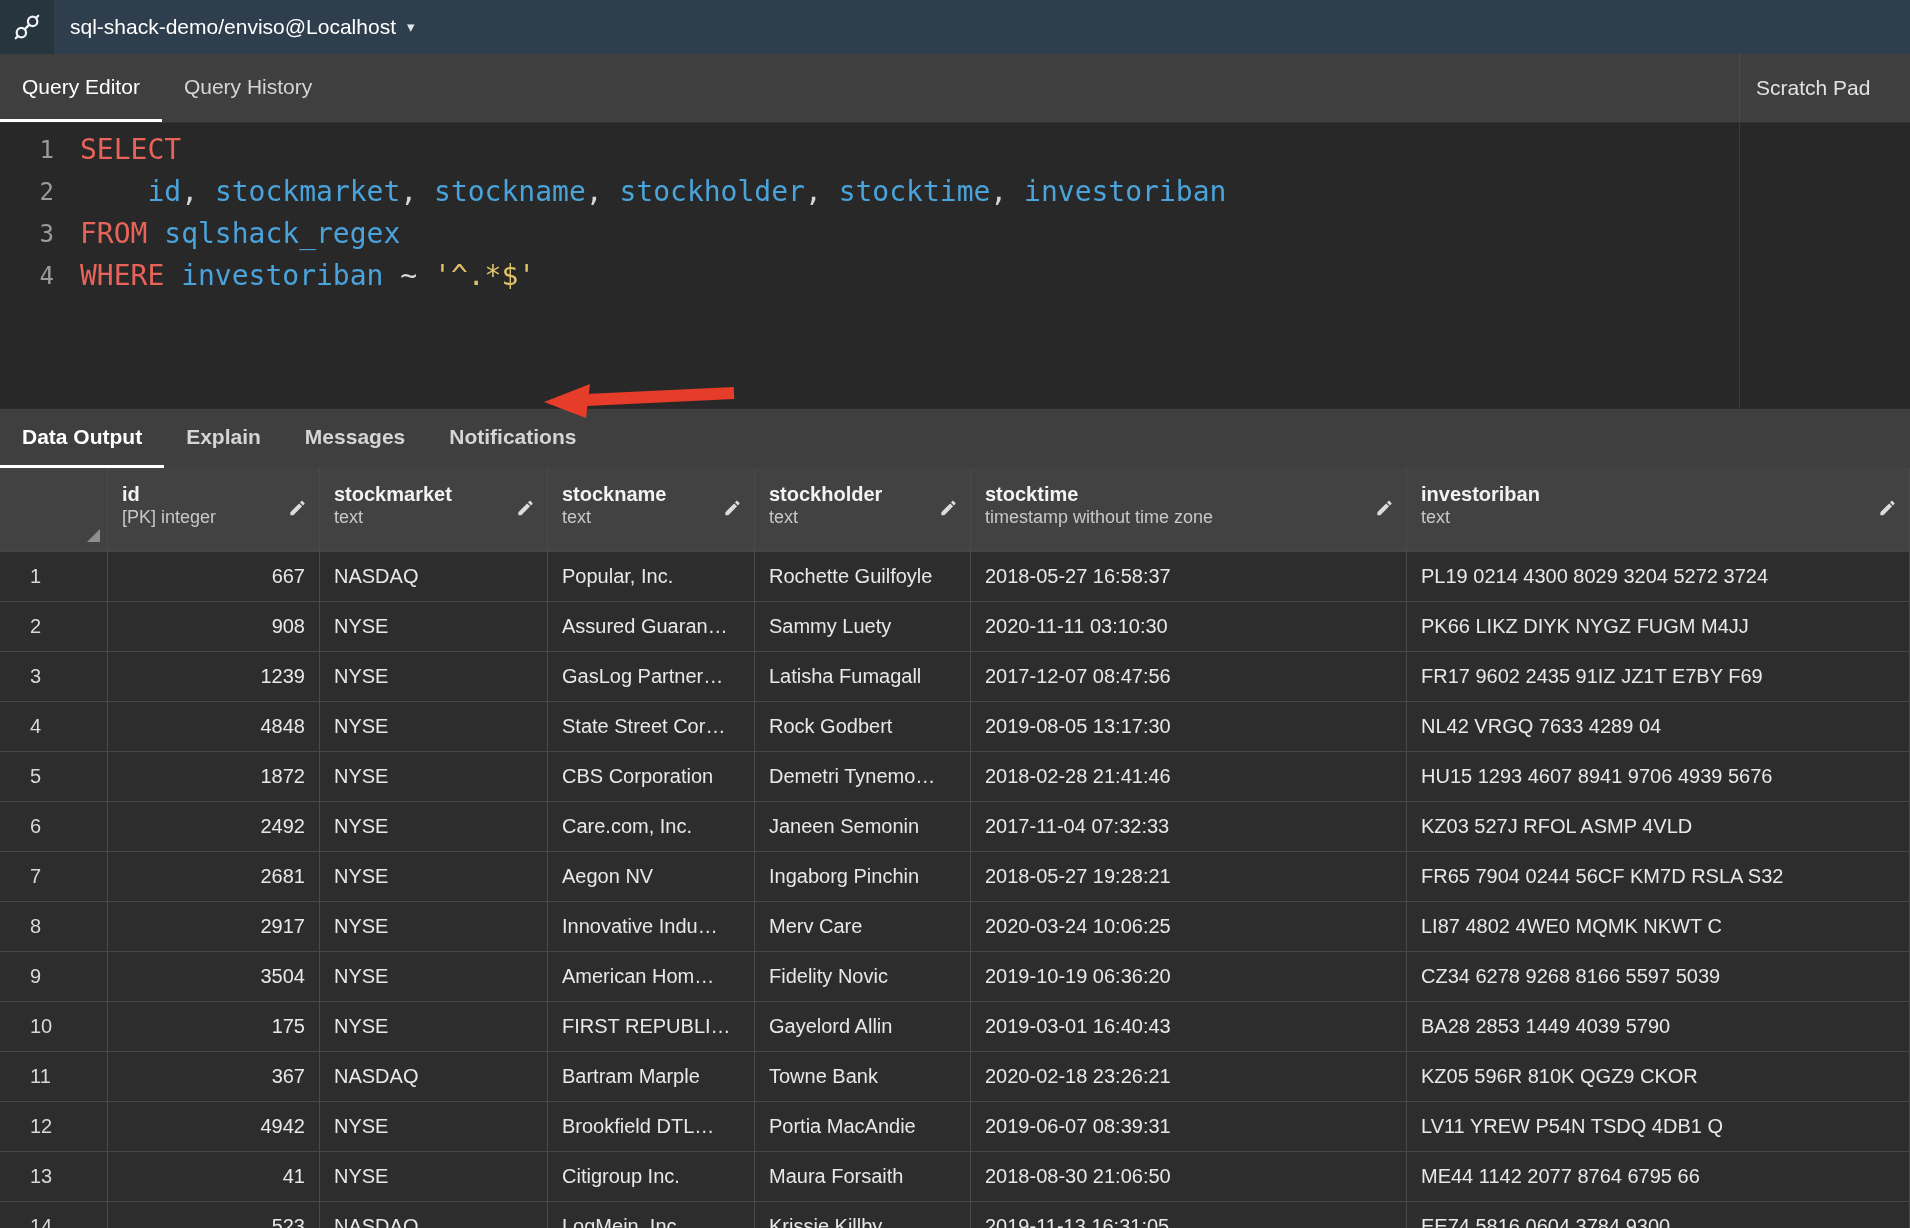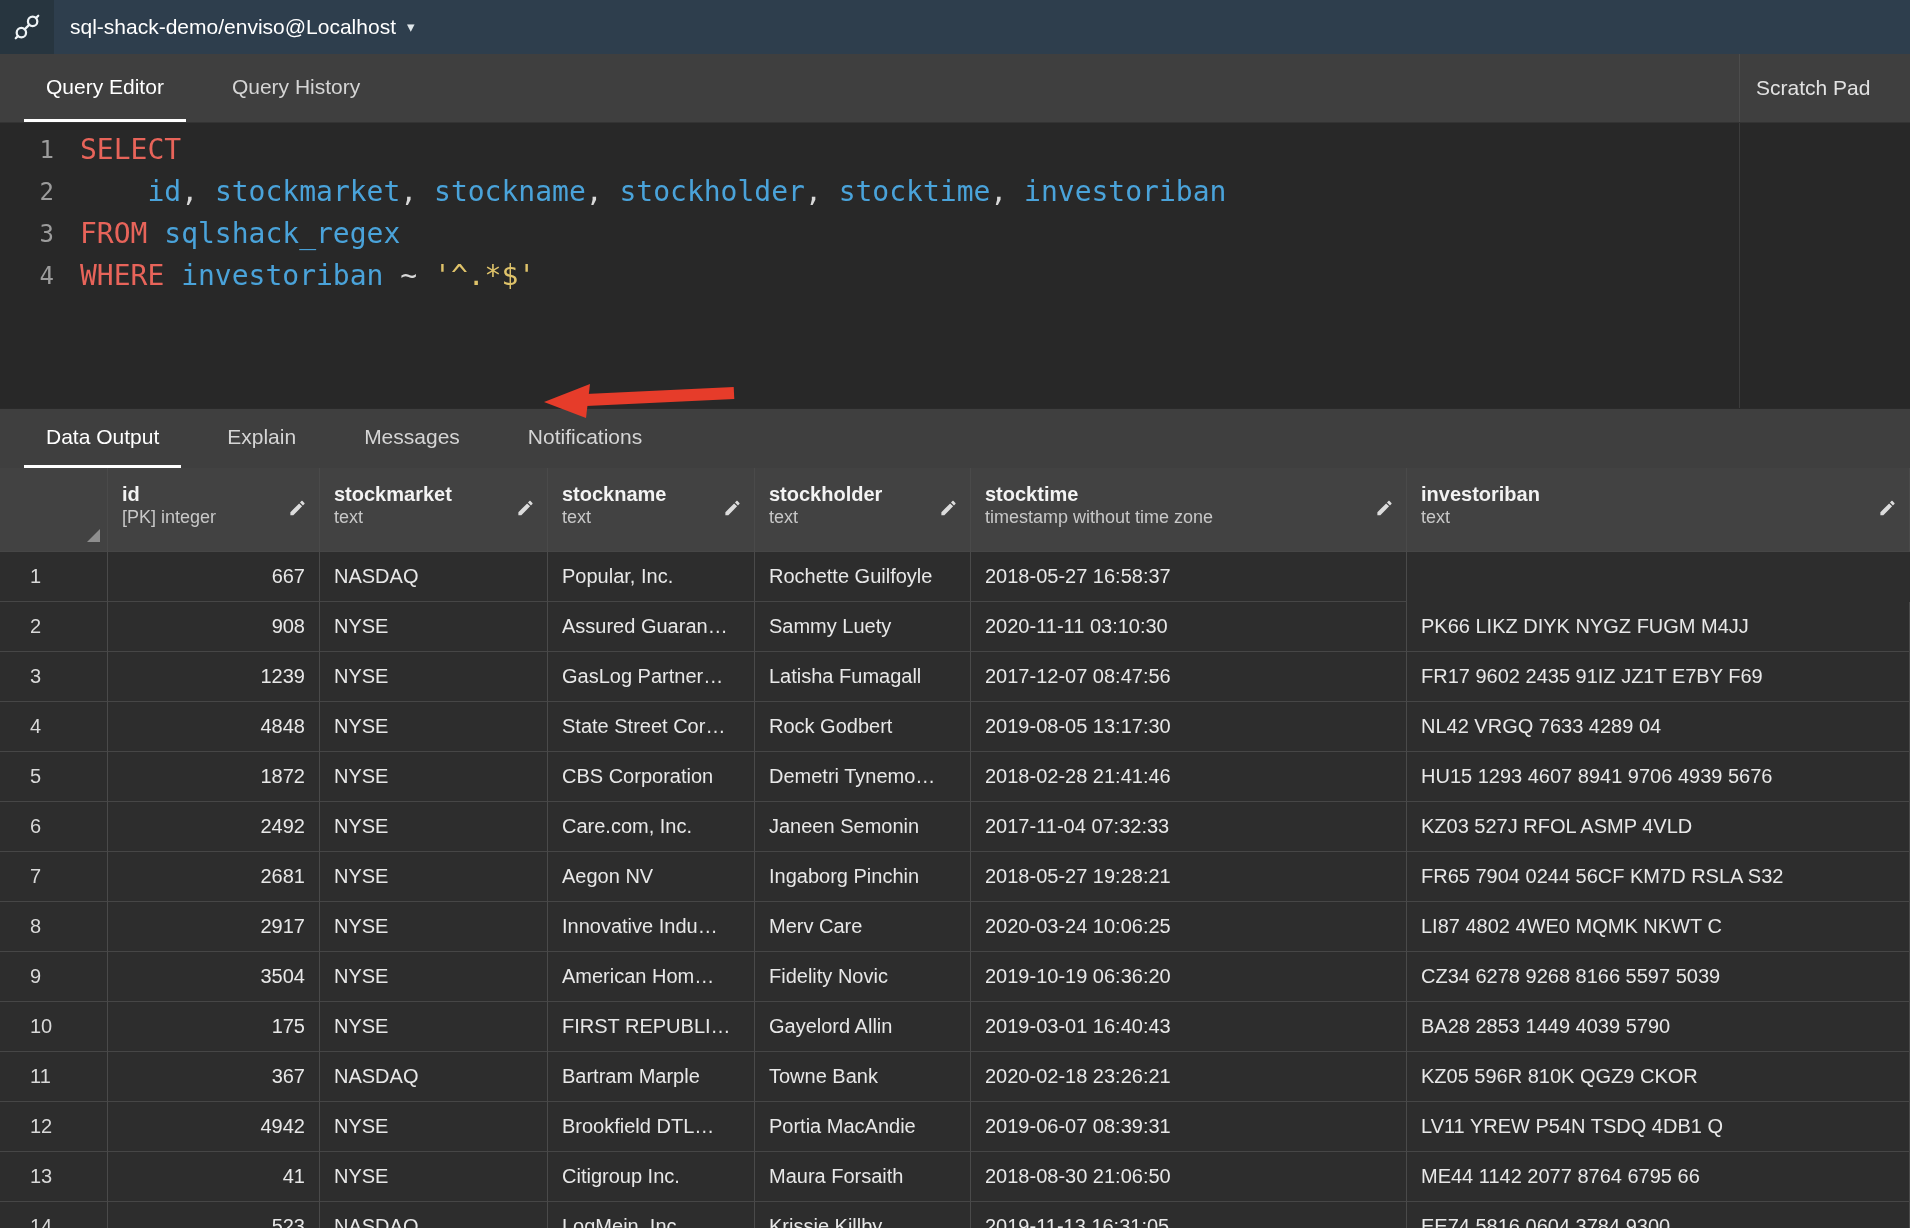--- a/index.html
+++ b/index.html
@@ -10,21 +10,21 @@
   .conn-icon-box{width:54px;height:54px;background:#27353f;display:flex;
     align-items:center;justify-content:center;flex:none;}
   .conn-name{margin-left:16px;color:#ffffff;font-size:21px;display:flex;
     align-items:center;gap:11px;cursor:pointer;}
   .caret{font-size:15px;color:#dfe6ea;}
 
   
   .tabbar{height:68px;background:#3f3f3f;display:flex;align-items:stretch;
     font-size:21px;color:#d5d5d5;}
   .tab{display:flex;align-items:center;padding:12px 22px;cursor:pointer;
-    border-bottom:3px solid transparent;box-sizing:border-box;margin-left:24px;}
+    border-bottom:3px solid transparent;box-sizing:border-box;}
   .tab.active{color:#ffffff;border-bottom-color:var(--c-tab_underline,#fff);}
   .tab-spacer{flex:1;}
   .scratch-pad{display:flex;align-items:center;padding:16px 16px;width:171px;
     box-sizing:border-box;border-left:1px solid #4c4c4c;color:#e2e2e2;flex:none;}
 
   
   .editor-region{position:relative;height:285px;background:#282828;display:flex;
     border-top:1px solid #333;}
   .gutter{width:80px;padding-top:6px;box-sizing:border-box;flex:none;}
   .ln{height:42px;line-height:42px;text-align:right;padding-right:26px;
@@ -32,21 +32,21 @@
   .code{padding-top:6px;}
   .code-line{height:42px;white-space:pre;color:#d8d8d8;
     font:28px/42px "DejaVu Sans Mono",monospace;}
   .tok-kw{color:var(--c-keyword,#e8645a);}
   .tok-id{color:var(--c-identifier,#4aa3da);}
   .tok-str{color:var(--c-string,#dfc36a);}
   .tok-op,.tok-pu,.tok-pl{color:var(--c-operator,#d8d8d8);}
   .v-divider{position:absolute;left:1739px;top:0;bottom:0;width:1px;background:#3c3c3c;}
   .arrow{position:absolute;left:542px;top:253px;color:var(--c-arrow,#e63c2a);}
 
-  .output-tabbar{height:59px;border-top:1px solid #2a2a2a;}
+  .output-tabbar{height:59px;border-top:1px solid #2a2a2a;font-weight:bold;}
 
   
   .grid{background:#2d2d2d;}
   .grid-row{display:grid;
     grid-template-columns:108px 212px 228px 207px 216px 436px minmax(0,1fr);}
   .gcell{box-sizing:border-box;border-right:1px solid #4a4a4a;
     border-bottom:1px solid #464646;}
   .grid-header{height:84px;}
   .hcell{background:#424242;padding:15px 40px 0 14px;position:relative;}
   .corner{background:#424242;position:relative;}
@@ -162,20 +162,21 @@
       </div>
     </div>
   <div>
       <div class="grid-row body-row">
         <div class="gcell bcell rownum">1</div>
         <div class="gcell bcell num">667</div>
         <div class="gcell bcell">NASDAQ</div>
         <div class="gcell bcell">Popular, Inc.</div>
         <div class="gcell bcell">Rochette Guilfoyle</div>
         <div class="gcell bcell">2018-05-27 16:58:37</div>
+        <div class="gcell bcell">PL19 0214 4300 8029 3204 5272 3724</div>
       </div>
       <div class="grid-row body-row">
         <div class="gcell bcell rownum">2</div>
         <div class="gcell bcell num">908</div>
         <div class="gcell bcell">NYSE</div>
         <div class="gcell bcell">Assured Guaran…</div>
         <div class="gcell bcell">Sammy Luety</div>
         <div class="gcell bcell">2020-11-11 03:10:30</div>
         <div class="gcell bcell">PK66 LIKZ DIYK NYGZ FUGM M4JJ</div>
       </div>

